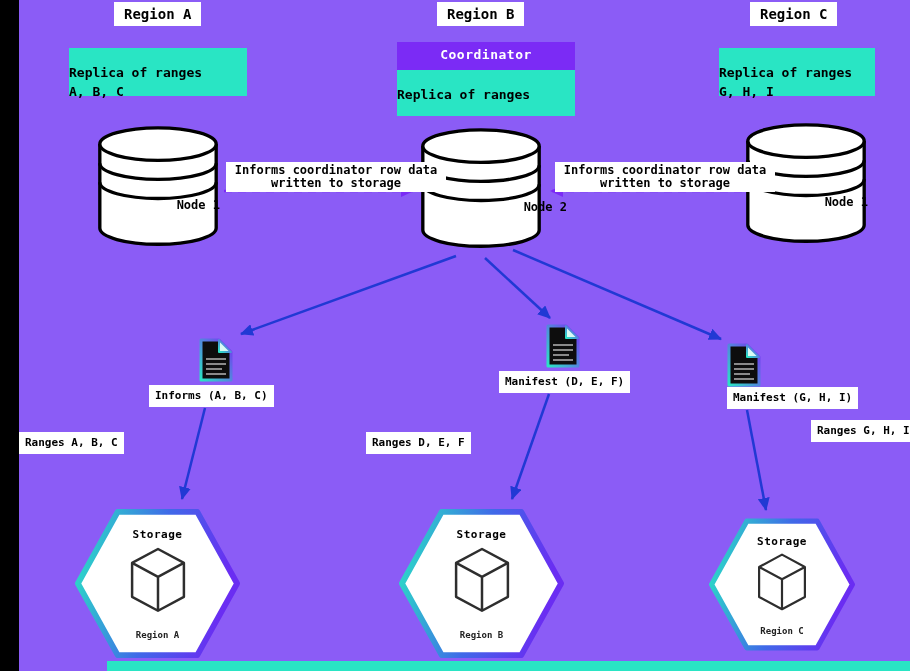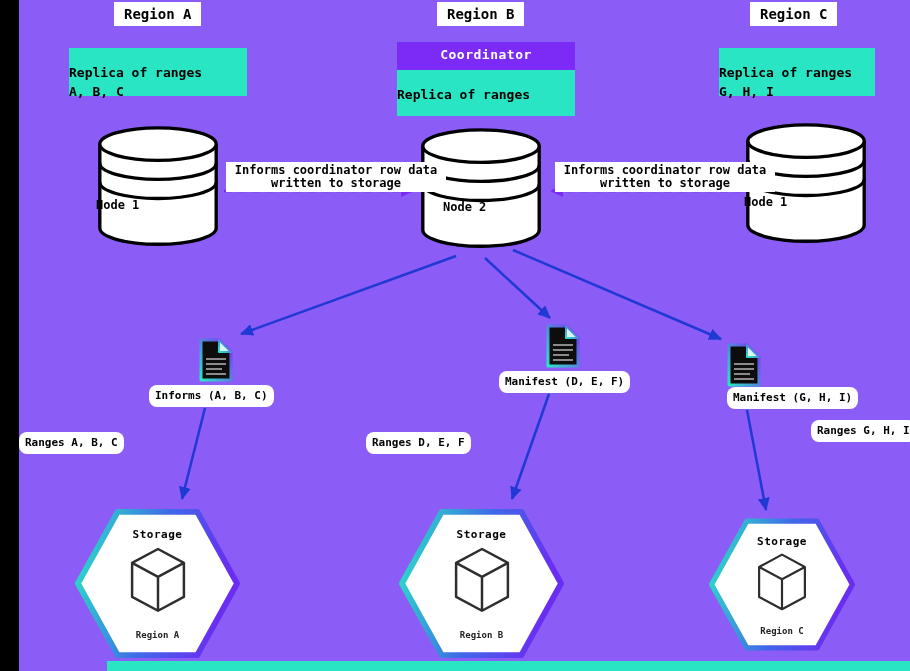--- a/index.html
+++ b/index.html
@@ -3,23 +3,23 @@
 <meta charset="utf-8">
 <style>
   * { margin:0; padding:0; box-sizing:border-box; }
   html,body { background:#000; }
   body { font-family:"DejaVu Sans Mono","Liberation Mono",monospace; }
   .canvas { position:relative; width:910px; height:671px; background:#8b5cf6; overflow:hidden;margin-left:19px; }
   .white-box { position:absolute; background:#fff; color:#000; font-weight:bold; text-align:center; }
   .region-title { font-size:14px; padding:4px 10px; white-space:nowrap; }
   .teal-box { position:absolute; background:#29e5c4; color:#000; font-weight:bold; text-align:left; font-size:13px; line-height:19px; padding-top:15px; }
   .coord-box { position:absolute; background:#7b2bf5; color:#fff; font-weight:bold; text-align:center; font-size:13px; line-height:26px; letter-spacing:0.5px; }
-  .node-label { position:absolute; color:#000; font-weight:bold; font-size:12px; text-align:left; width:124px; }
+  .node-label { position:absolute; color:#000; font-weight:bold; font-size:12px; text-align:right; width:124px; }
   .inform-label { font-size:12px; line-height:13px; padding:2px 3px; width:220px; }
-  .mid-label { font-size:11px; line-height:16px; padding:3px 6px; white-space:nowrap;border-radius:8px; }
+  .mid-label { font-size:11px; line-height:16px; padding:3px 6px; white-space:nowrap; }
   .arrows { position:absolute; left:0; top:0; pointer-events:none; }
   .cyl { position:absolute; }
   .manifest-icon { position:absolute; }
   .storage { position:absolute; }
   .hex-svg { position:absolute; left:0; top:0; width:100%; height:100%; }
   .storage-title { position:absolute; width:100%; text-align:center; top:14%; font-weight:bold; font-size:11px; color:#000; letter-spacing:0.5px; }
   .cube { position:absolute; left:50%; top:26%; transform:translateX(-50%); height:45%; }
   .storage-region { position:absolute; width:100%; text-align:center; top:80%; font-size:9px; color:#222; font-weight:bold; }
   .bottom-bar { position:absolute; left:88px; top:661px; width:822px; height:10px; background:#29e5c4; }
 </style>

